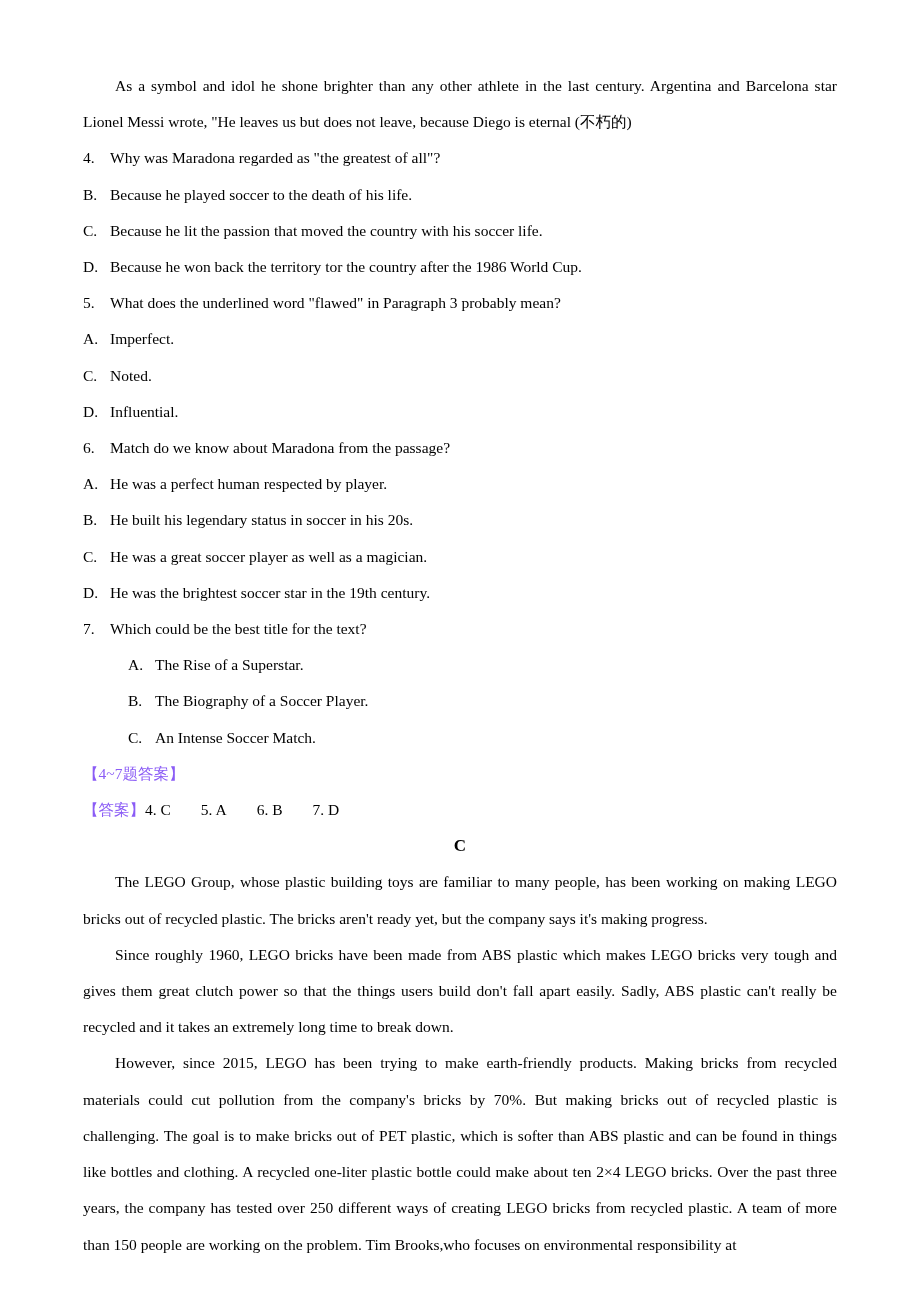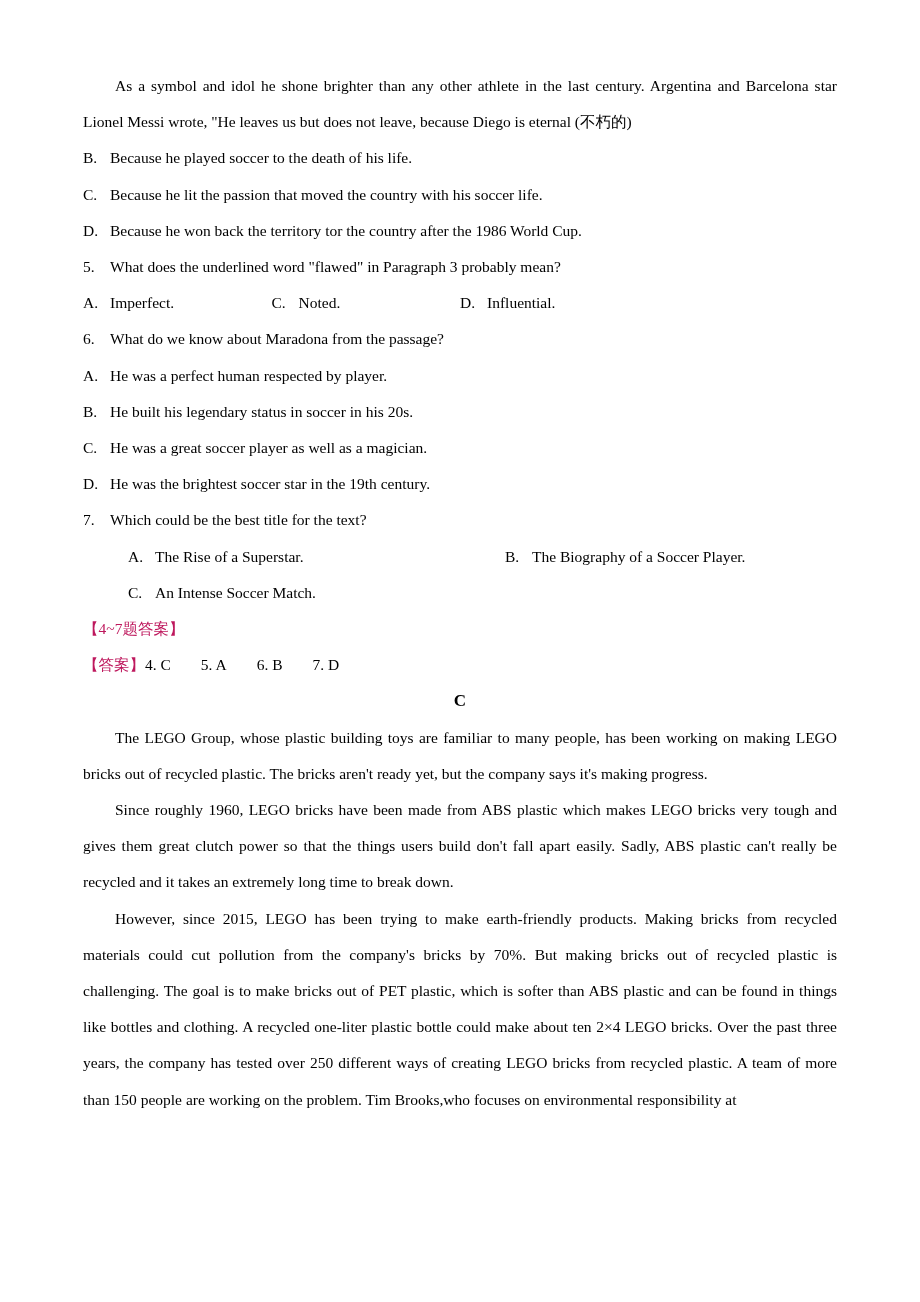--- a/index.html
+++ b/index.html
@@ -16,50 +16,51 @@
     overflow: hidden;
   }
   .para {
     margin: 0;
     line-height: 36.2px;
     text-align: justify;
   }
   .para.indent { text-indent: 32px; }
   .line { line-height: 36.2px; white-space: nowrap; }
   .qlabel { display: inline-block; min-width: 27px; }
-  .options-row { display: flex; }
+  .options-row { display: flex; flex-direction: column; }
   .opt-cell-25 { width: 25%; }
   .opt-cell-50 { width: 50%; margin-left: 45px; }
-  .blue { color: #be185d; }
+  .blue { color: #8b5cf6; }
   .ans { margin-right: 30px; }
   .section-heading {
     text-align: center;
     font-weight: 700;
     font-size: 17px;
   }
 </style>
 </head>
 <body>
 
 <div class="page">
 
   <p class="para indent">As a symbol and idol he shone brighter than any other athlete in the last century. Argentina and Barcelona star Lionel Messi wrote, "He leaves us but does not leave, because Diego is eternal (不朽的)</p>
 
+  <div class="line"><span class="qlabel">4.</span><span>Why was Maradona regarded as "the greatest of all"?</span></div>
   <div class="line"><span class="qlabel">B.</span><span>Because he played soccer to the death of his life.</span></div>
   <div class="line"><span class="qlabel">C.</span><span>Because he lit the passion that moved the country with his soccer life.</span></div>
   <div class="line"><span class="qlabel">D.</span><span>Because he won back the territory tor the country after the 1986 World Cup.</span></div>
 
   <div class="line"><span class="qlabel">5.</span><span>What does the underlined word "flawed" in Paragraph 3 probably mean?</span></div>
   <div class="line options-row">
     <span class="opt-cell-25"><span class="qlabel">A.</span><span>Imperfect.</span></span>
     <span class="opt-cell-25"><span class="qlabel">C.</span><span>Noted.</span></span>
     <span class="opt-cell-25"><span class="qlabel">D.</span><span>Influential.</span></span>
   </div>
 
-  <div class="line"><span class="qlabel">6.</span><span>What do we know about Maradona from the passage?</span></div>
+  <div class="line"><span class="qlabel">6.</span><span>Match do we know about Maradona from the passage?</span></div>
   <div class="line"><span class="qlabel">A.</span><span>He was a perfect human respected by player.</span></div>
   <div class="line"><span class="qlabel">B.</span><span>He built his legendary status in soccer in his 20s.</span></div>
   <div class="line"><span class="qlabel">C.</span><span>He was a great soccer player as well as a magician.</span></div>
   <div class="line"><span class="qlabel">D.</span><span>He was the brightest soccer star in the 19th century.</span></div>
 
   <div class="line"><span class="qlabel">7.</span><span>Which could be the best title for the text?</span></div>
   <div class="line options-row">
     <span class="opt-cell-50"><span class="qlabel">A.</span><span>The Rise of a Superstar.</span></span>
     <span class="opt-cell-50"><span class="qlabel">B.</span><span>The Biography of a Soccer Player.</span></span>
   </div>

